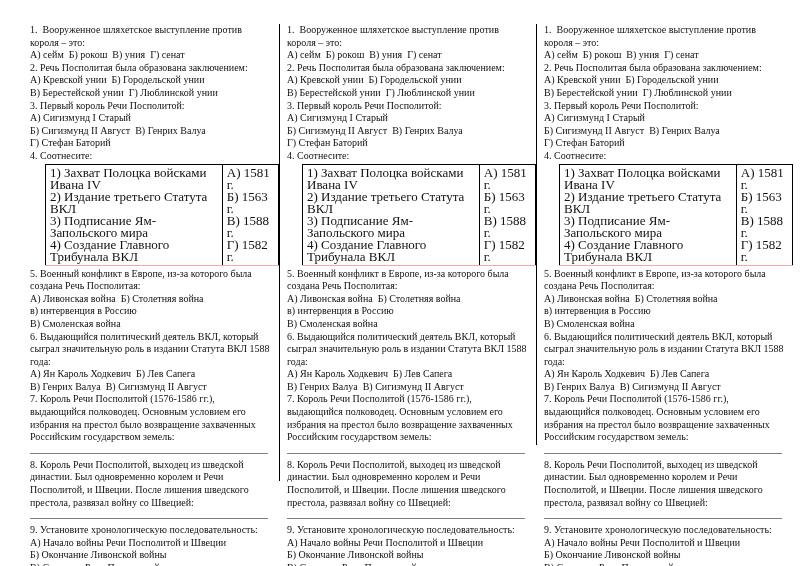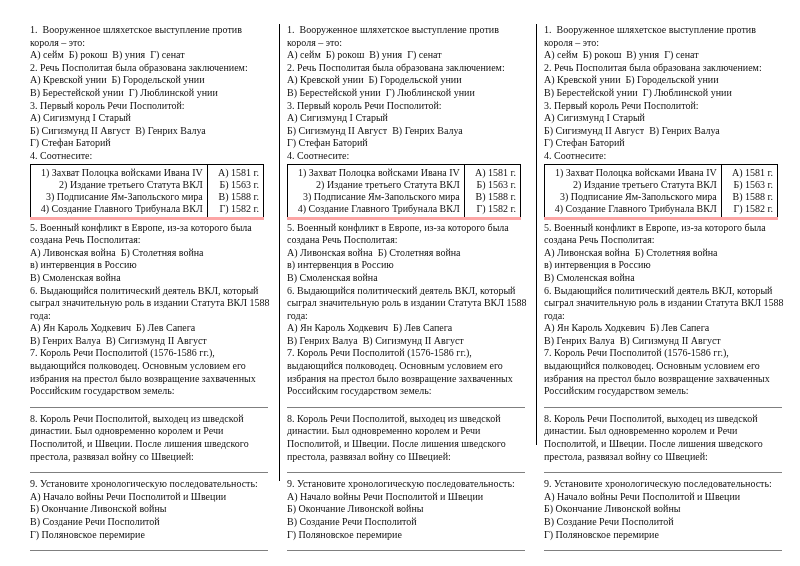--- a/index.html
+++ b/index.html
@@ -28,36 +28,35 @@
     background: #000000;
     margin: 0 7px;
     align-self: flex-start;
   }
   .divider.d1 { height: 457px; }
   .divider.d2 { height: 421px; }
   .q-text, .opt-line { white-space: pre-wrap; }
   .match-table {
     width: 234px;
     border-collapse: collapse;
-    margin: 1px 0 2px 0;
-    font-size: 10px;
+    margin: 1px 0 2px 15px;
+    font-size: 13px;
     line-height: 12px;
-    text-align: right;
   }
   .match-table td {
     border: 1px solid #000000;
     padding: 0 4px;
     vertical-align: top;
   }
   .match-table td.left-cell  { width: 176px; border-right: 1px solid #000000; }
   .match-table td.right-cell { width: 56px; }
   
   .match-table tr td { border-top: none; border-bottom: none; }
   .match-table tr:first-child td { border-top: 1px solid #000000; padding-top: 2px; }
-  .match-table tr:last-child td  { border-bottom: 3px solid #fca5a5; padding-bottom: 2px; }
+  .match-table tr:last-child td  { border-bottom: 1px solid #fca5a5; padding-bottom: 2px; }
   .answer-line {
     height: 0;
     border-bottom: 1px solid #7f7f7f;
     margin: 9px 4px 5px 0;
   }
 </style>
 </head>
 <body>
 
 <div class="page" id="page">

